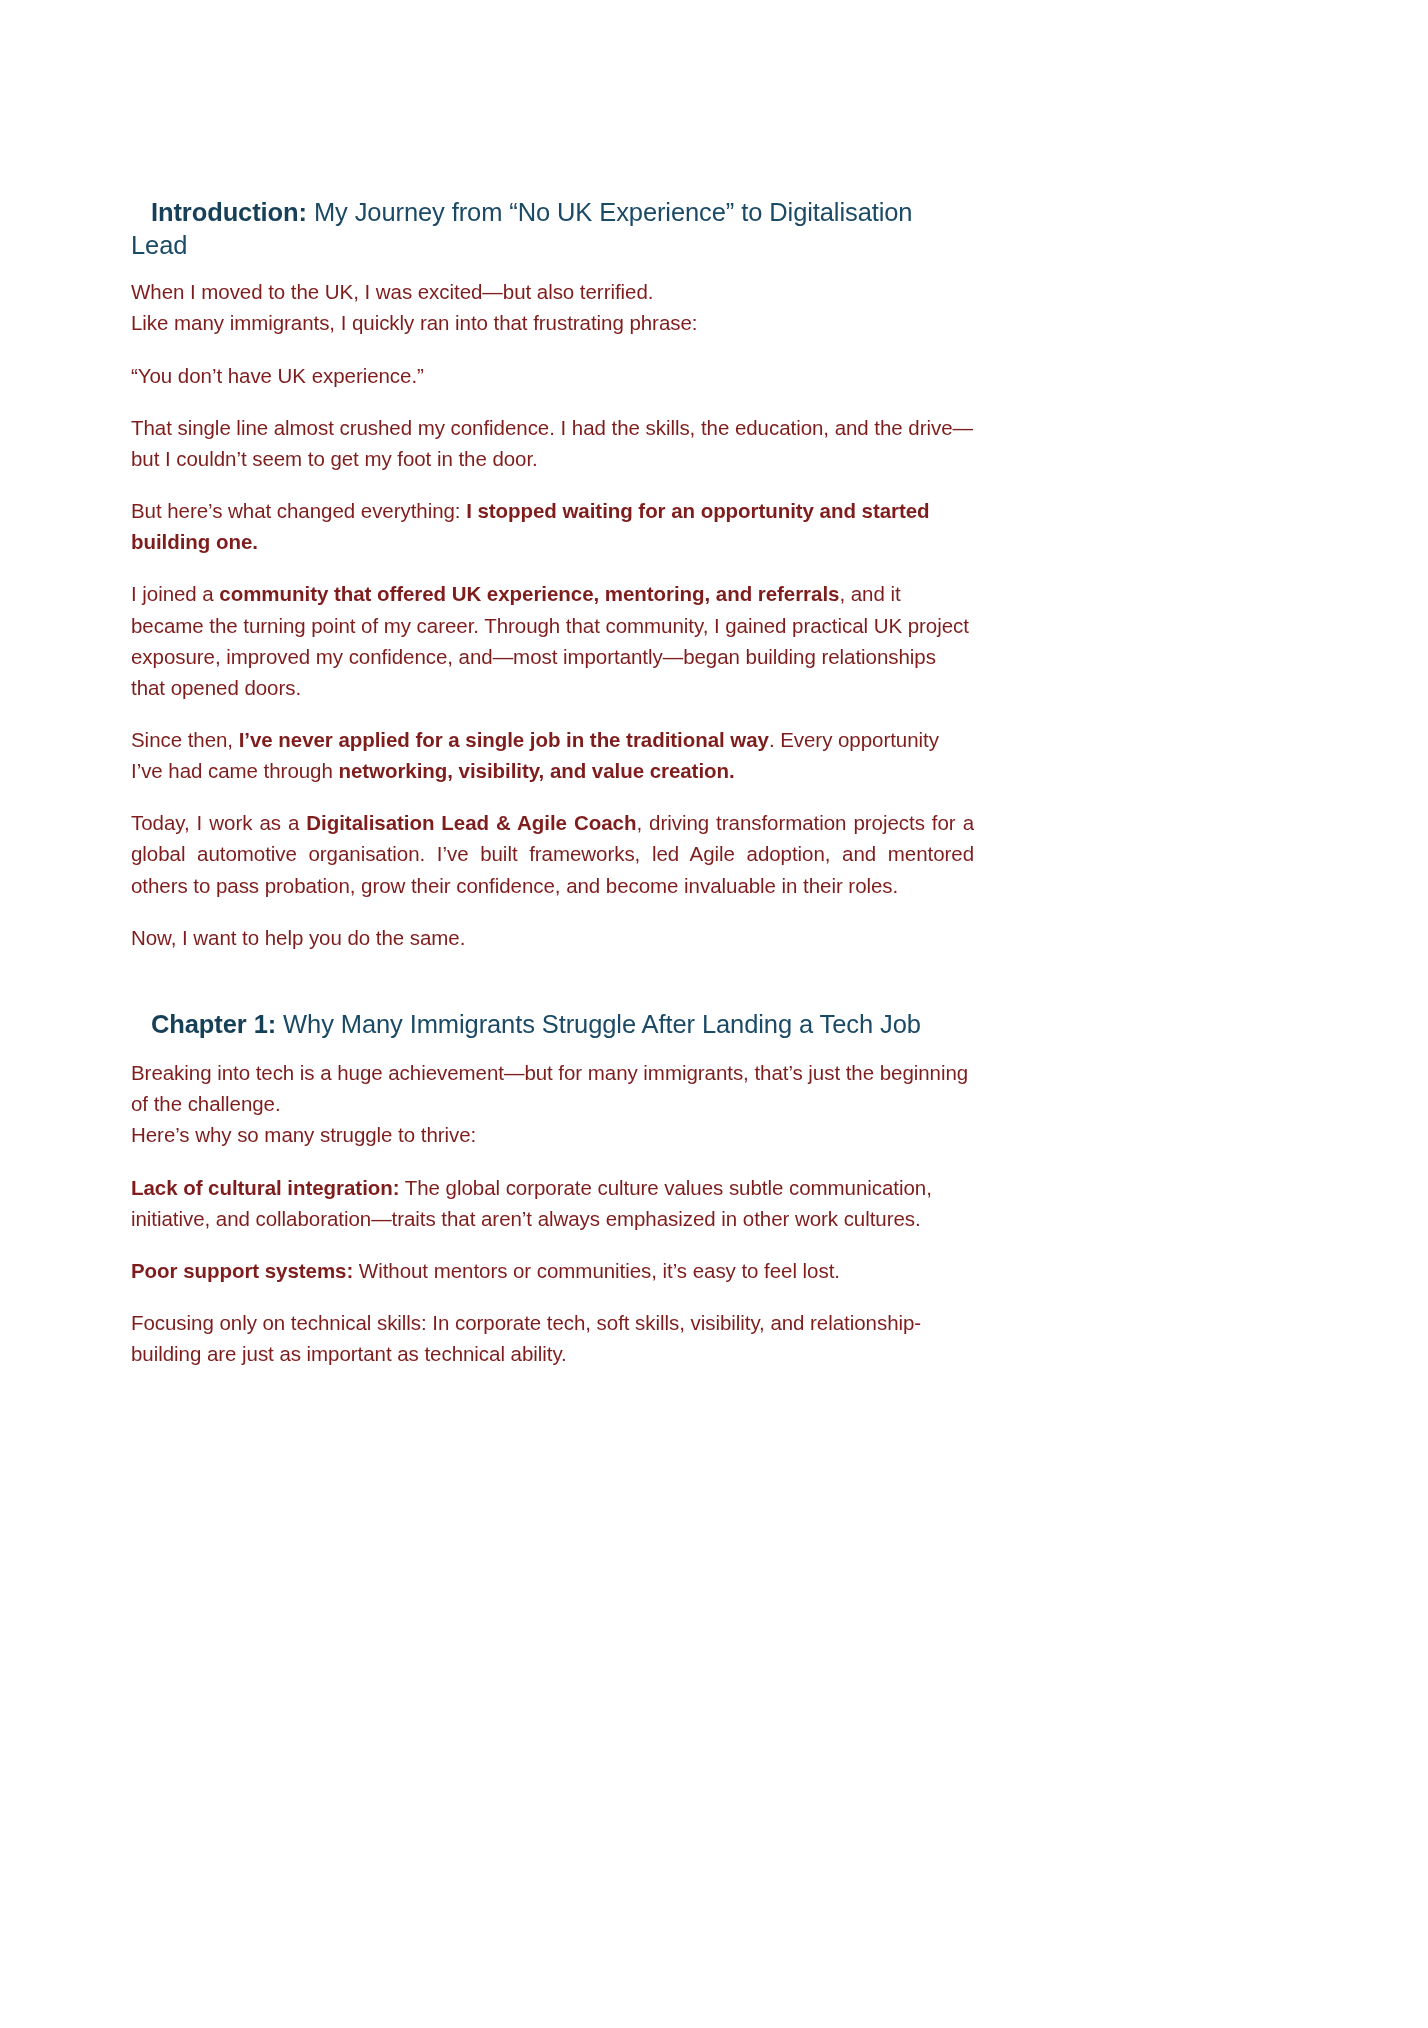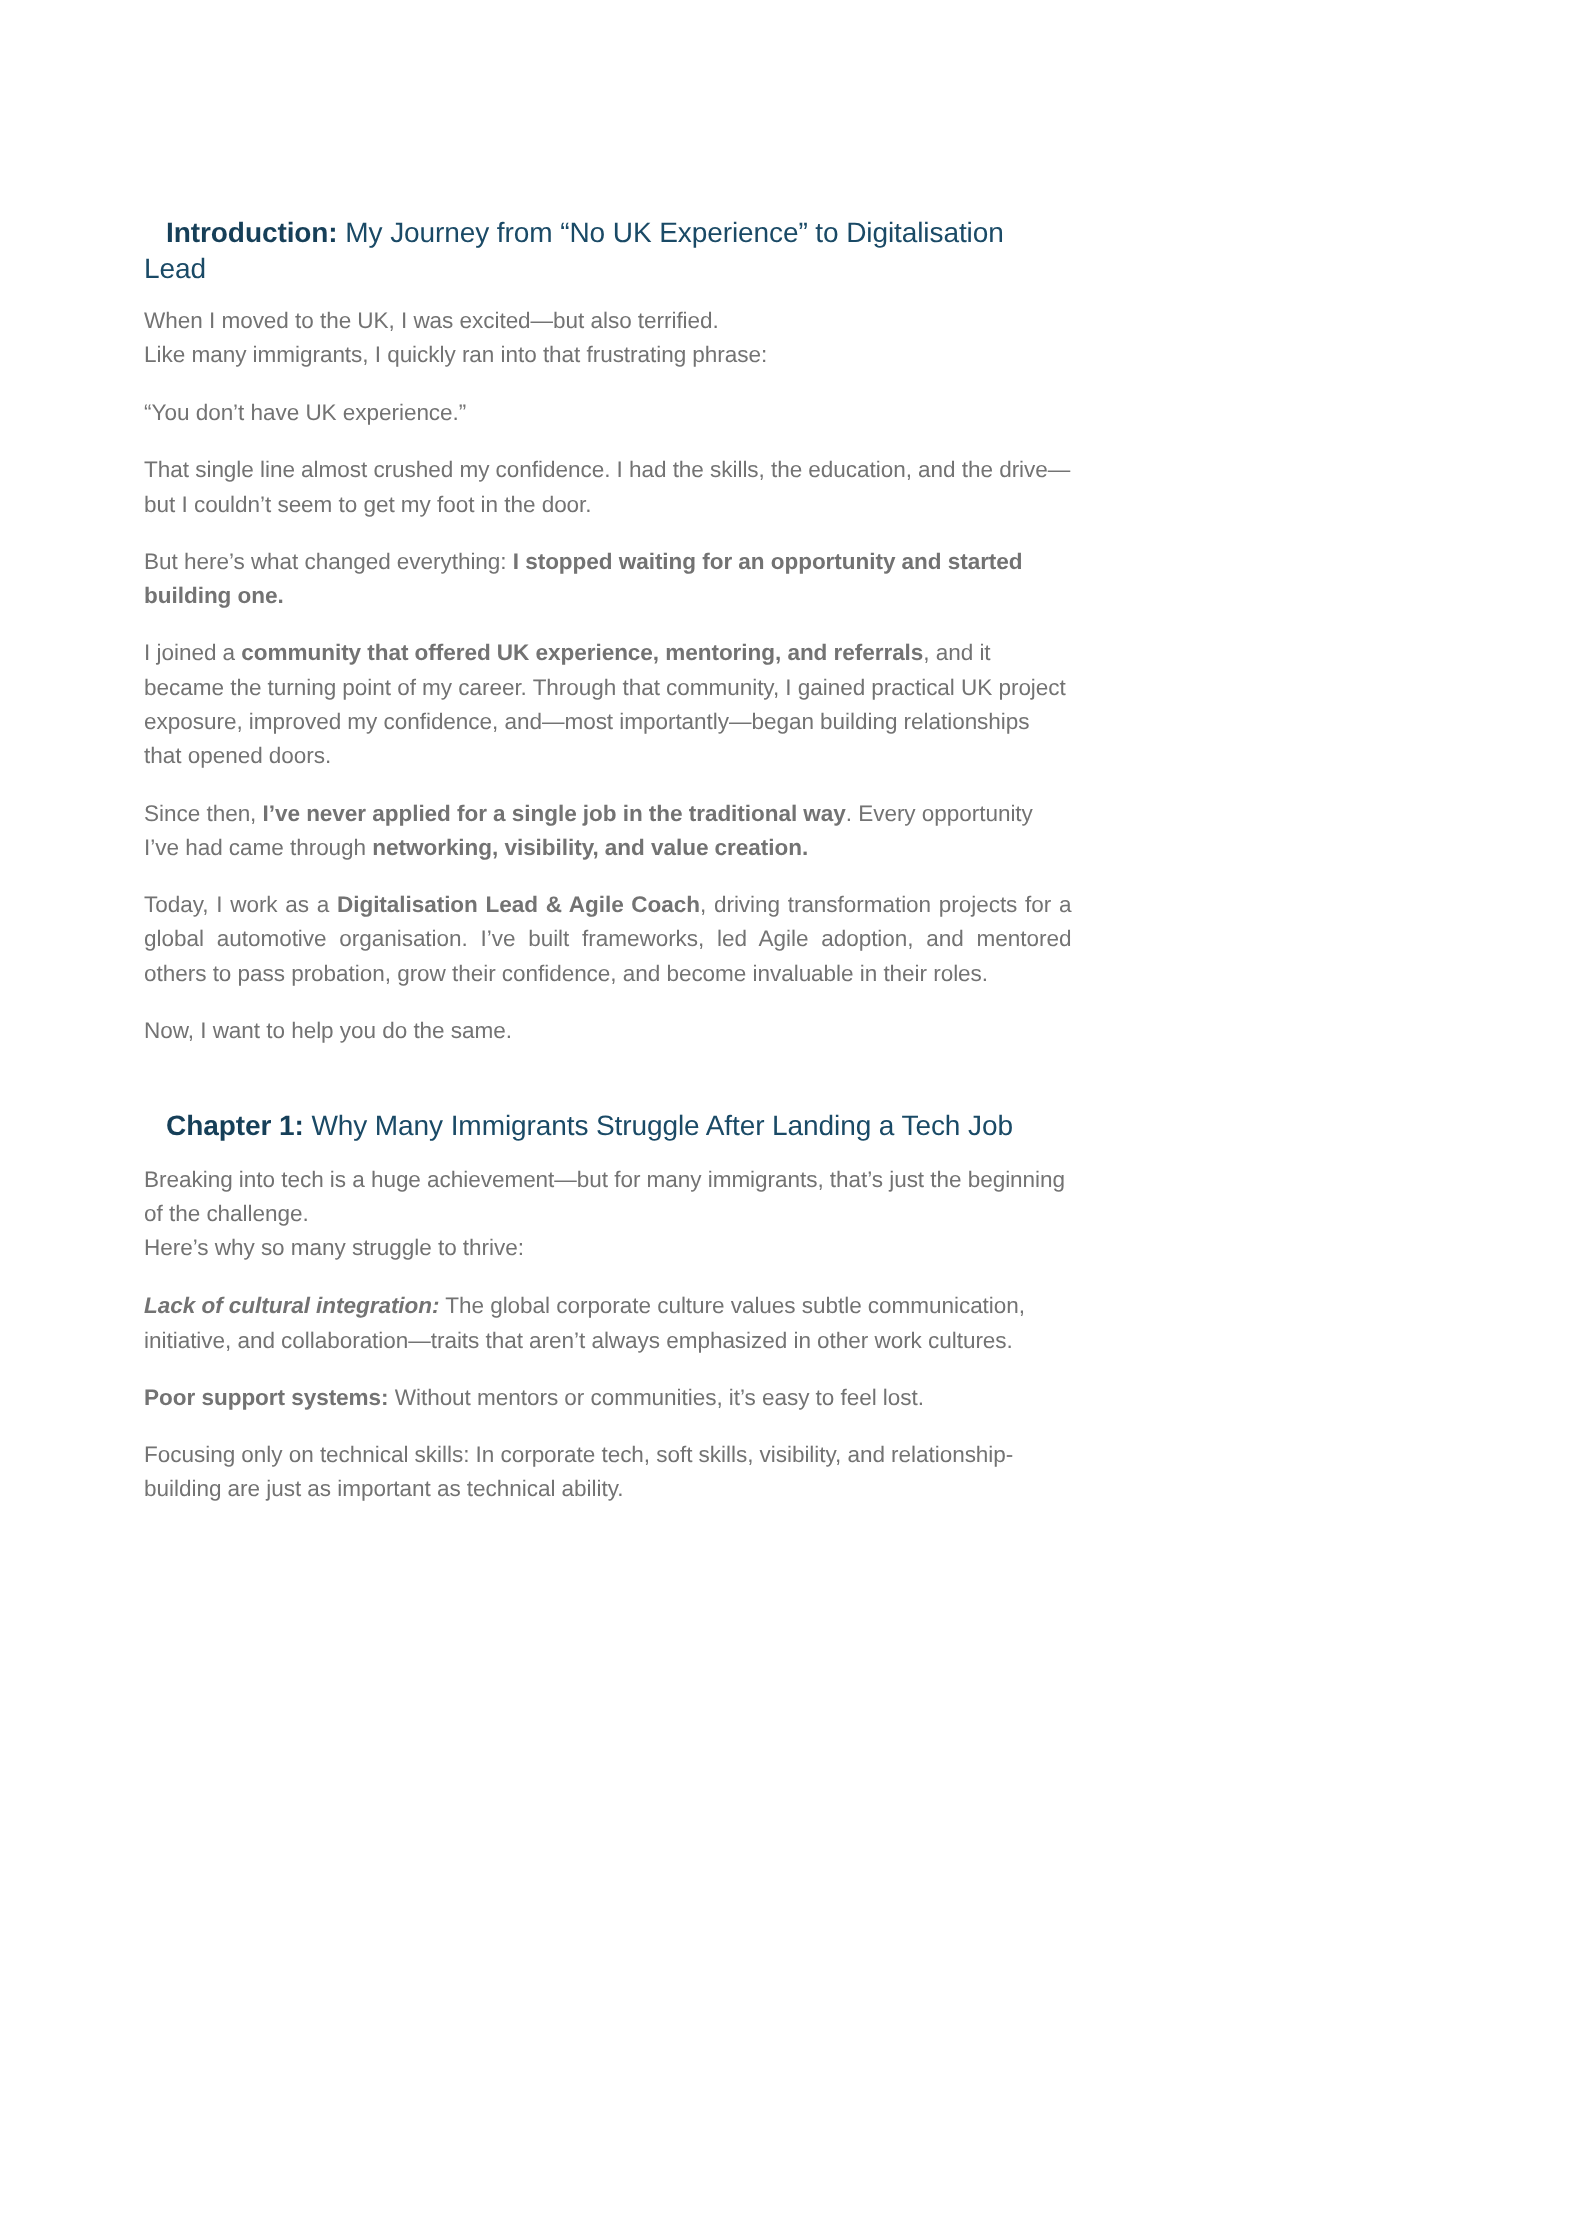--- a/index.html
+++ b/index.html
@@ -44,21 +44,21 @@
   }
   h2.chapter-heading {
     margin-top: 0;
     margin-bottom: 16px;
   }
 
   p.para {
     font-size: 20.5px;
     line-height: 1.52;
     margin: 0 0 21px 0;
-    color: #737373;
+    color: #7f1d1d;
     letter-spacing: -0.05px;
   }
   p.para.justified {
     text-align: justify;
     text-justify: inter-word;
   }
   .spacer-chapter {
     height: 34px;
   }
 </style>
@@ -84,19 +84,19 @@
     </section>
 
     <div class="spacer-chapter"></div>
 
     <section>
       <h2 class="heading chapter-heading">
         <span class="lead">Chapter 1:</span><span> Why Many Immigrants Struggle After Landing a Tech Job</span>
       </h2>
 
       <p class="para"><span>Breaking into tech is a huge achievement—but for many immigrants, that’s just the beginning of the challenge.</span><br><span>Here’s why so many struggle to thrive:</span></p>
-      <p class="para"><span style="font-weight: 700; font-style: italic;">Lack of cultural integration:</span><span> The global corporate culture values subtle communication, initiative, and collaboration—traits that aren’t always emphasized in other work cultures.</span></p>
+      <p class="para"><span style="font-weight: 700;">Lack of cultural integration:</span><span> The global corporate culture values subtle communication, initiative, and collaboration—traits that aren’t always emphasized in other work cultures.</span></p>
       <p class="para"><span style="font-weight: 700;">Poor support systems:</span><span> Without mentors or communities, it’s easy to feel lost.</span></p>
       <p class="para"><span>Focusing only on technical skills: In corporate tech, soft skills, visibility, and relationship-building are just as important as technical ability.</span></p>
     </section>
 
   </div>
 </div>
 
 </body></html>

